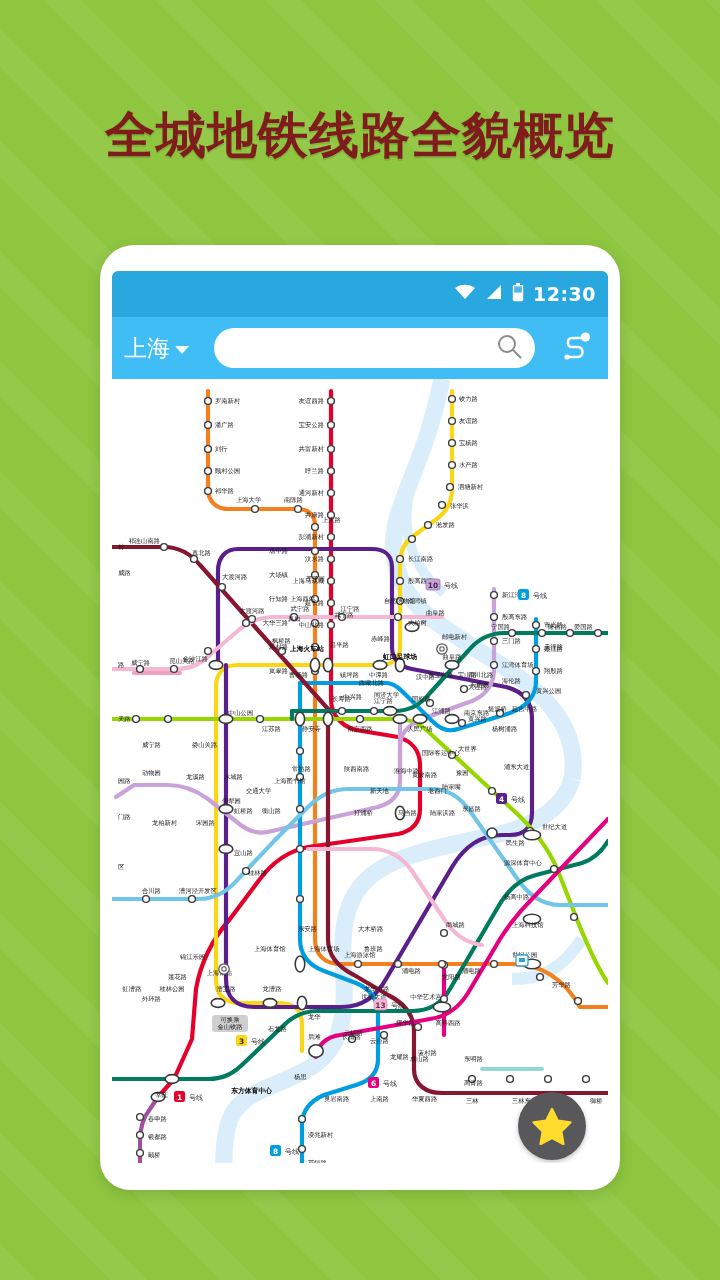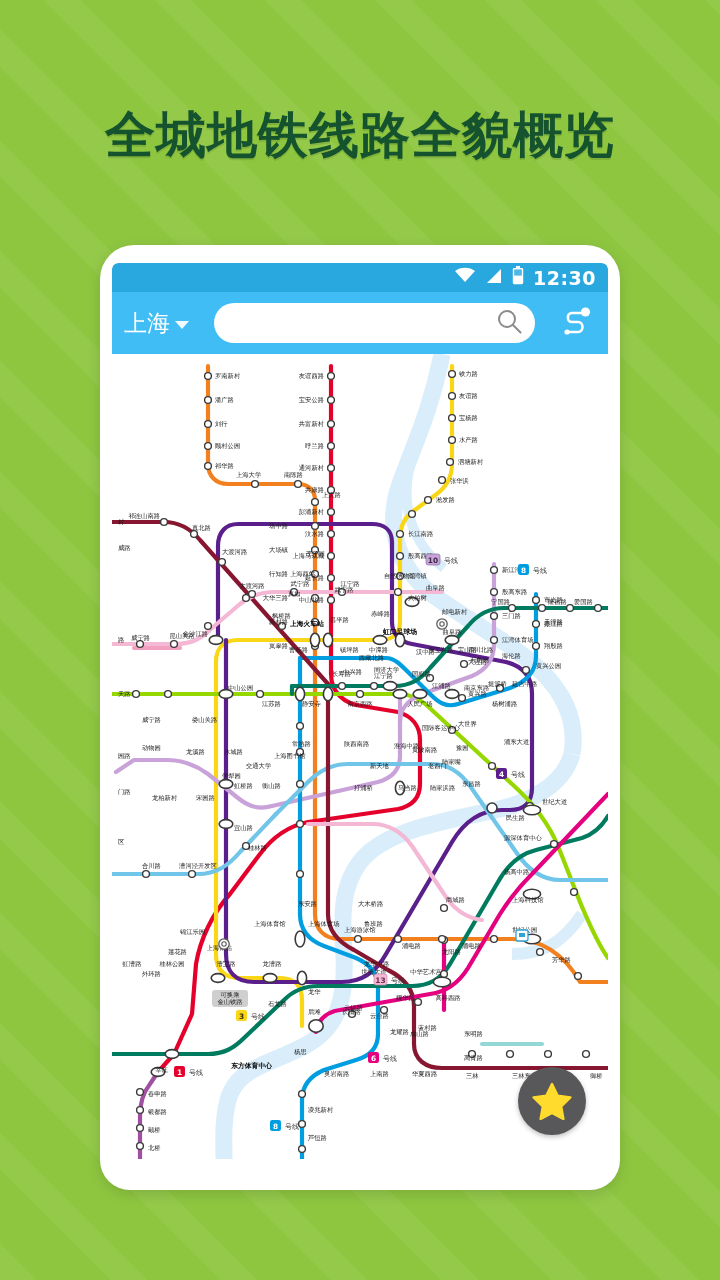--- a/index.html
+++ b/index.html
@@ -17,21 +17,21 @@
         rgba(255,255,255,0.055) 0px,
         rgba(255,255,255,0.055) 26px,
         rgba(0,0,0,0.0) 26px,
         rgba(0,0,0,0.0) 78px),
       linear-gradient(#8ec640,#8ec640);
   }
   
   #headline{
     position:absolute; left:0; right:0; top:104px;
     text-align:center;
-    color:#14532d;
+    color:#7f1d1d;
     font-size:50px;
     font-weight:bold;
     letter-spacing:1px;
     line-height:62px;
     text-shadow:0 2px 0 rgba(0,0,0,.10);
     font-family:"DejaVu Sans","Liberation Sans",sans-serif;
   }
   
   #phone{
     position:absolute;
@@ -44,24 +44,25 @@
   }
   #screen{
     position:relative;
     width:496px; height:900px;
     overflow:hidden;
     border-radius:6px 6px 0 0;
     background:#ffffff;
   }
   
   #statusbar{
-    height:29px; background:#29a8e0;
+    height:46px; background:#29a8e0;
     display:flex; align-items:center; justify-content:flex-end;
     padding-right:12px; gap:9px;
     border-radius:6px 6px 0 0;
+    margin-top:8px;
   }
   #statusbar .clock{
     color:#fff; font-size:19px; font-weight:bold; letter-spacing:.5px;
   }
   .sicon{ display:block; }
   
   #appbar{
     height:62px; background:#3fbdf4;
     display:flex; align-items:center; padding:0 12px;
     gap:25px;

